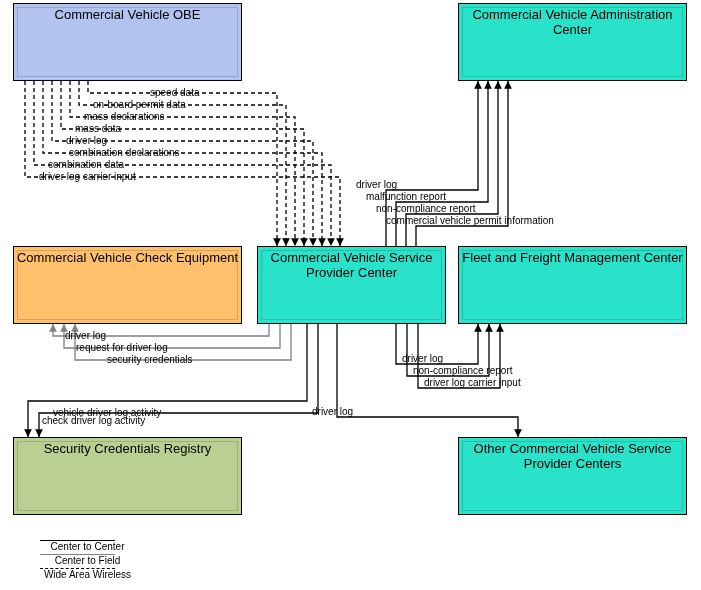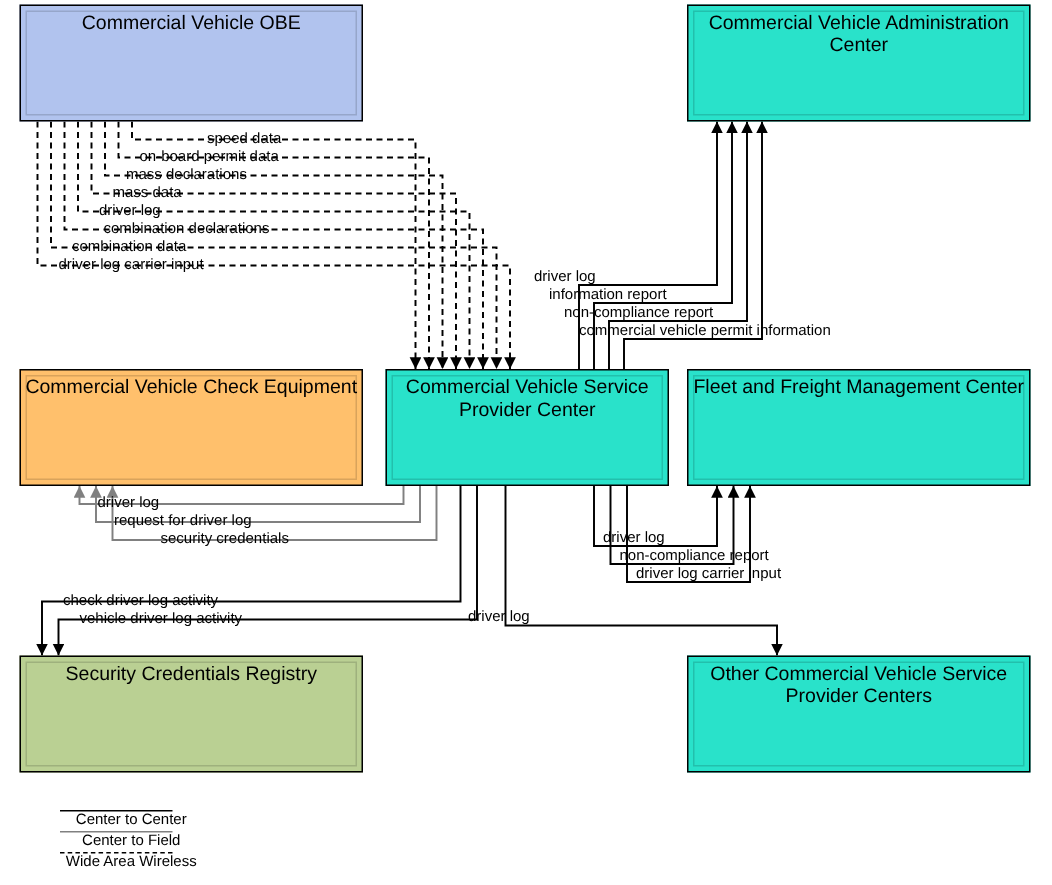--- a/index.html
+++ b/index.html
@@ -113,27 +113,27 @@
     <div class="node" style="left: 458px; top: 246px; width: 229px; height: 78px; background: rgb(41, 226, 202);">Fleet and Freight Management Center<div class="inner"></div></div>
     <div class="node" style="left: 13px; top: 437px; width: 229px; height: 78px; background: rgb(186, 208, 147);">Security Credentials Registry<div class="inner"></div></div>
     <div class="node" style="left: 458px; top: 437px; width: 229px; height: 78px; background: rgb(41, 226, 202);">Other Commercial Vehicle Service Provider Centers<div class="inner"></div></div>
     <span class="flow-label" style="left: 39px; top: 172px;">driver log carrier input</span>
     <span class="flow-label" style="left: 48px; top: 160px;">combination data</span>
     <span class="flow-label" style="left: 57px; top: 148px; margin-left: 12px;">combination declarations</span>
     <span class="flow-label" style="left: 66px; top: 136px;">driver log</span>
     <span class="flow-label" style="left: 75px; top: 124px;">mass data</span>
     <span class="flow-label" style="left: 84px; top: 112px;">mass declarations</span>
     <span class="flow-label" style="left: 93px; top: 100px;">on-board permit data</span>
-    <span class="flow-label" style="left: 102px; top: 88px; padding-left: 36px;">speed data</span>
+    <span class="flow-label" style="left: 114px; top: 88px; padding-left: 36px;">speed data</span>
     <span class="flow-label" style="left: 356px; top: 180px;">driver log</span>
-    <span class="flow-label" style="left: 366px; top: 192px;">information report</span>
+    <span class="flow-label" style="left: 366px; top: 192px;">malfunction report</span>
     <span class="flow-label" style="left: 376px; top: 204px;">non-compliance report</span>
     <span class="flow-label" style="left: 386px; top: 216px;">commercial vehicle permit information</span>
     <span class="flow-label" style="left: 65px; top: 331px;">driver log</span>
     <span class="flow-label" style="left: 76px; top: 343px;">request for driver log</span>
     <span class="flow-label" style="left: 87px; top: 355px; margin-left: 20px;">security credentials</span>
-    <span class="flow-label" style="left: 42px; top: 396px;">check driver log activity</span>
+    <span class="flow-label" style="left: 42px; top: 416px;">check driver log activity</span>
     <span class="flow-label" style="left: 53px; top: 408px;">vehicle driver log activity</span>
     <span class="flow-label" style="left: 402px; top: 354px;">driver log</span>
     <span class="flow-label" style="left: 413px; top: 366px;">non-compliance report</span>
     <span class="flow-label" style="left: 424px; top: 378px;">driver log carrier input</span>
     <span class="flow-label" style="left: 312px; top: 407px;">driver log</span>
   </div>
 
 </body></html>

